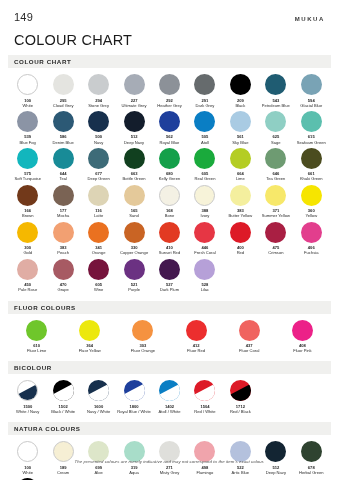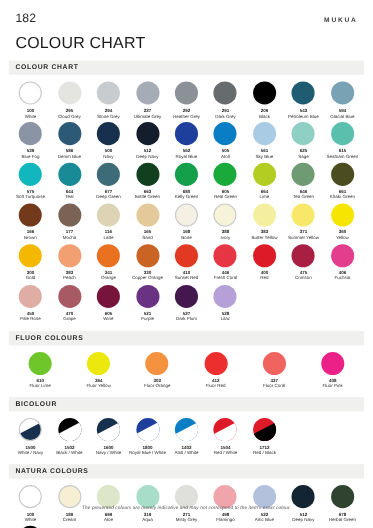--- a/index.html
+++ b/index.html
@@ -68,21 +68,21 @@
     font-size: 4.3px; font-style: italic; color: #4d4d4d;
     letter-spacing: .1px;
   }
 </style>
 </head>
 <body>
 
 <div class="page">
 
   <div class="topbar">
-    <div class="page-num">182</div>
+    <div class="page-num">149</div>
     <div class="brand">MUKUA</div>
   </div>
 
   <div class="main-title">COLOUR CHART</div>
 
   <div class="section-bar">COLOUR CHART</div>
   <div class="grid" id="grid-colour-chart">
       <div class="cell">
         <div class="dot outline" style="background: rgb(255, 255, 255);"></div>
         <div class="code">100</div>

